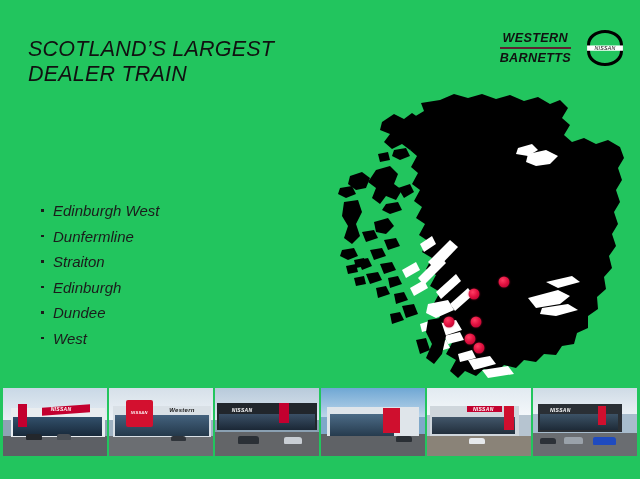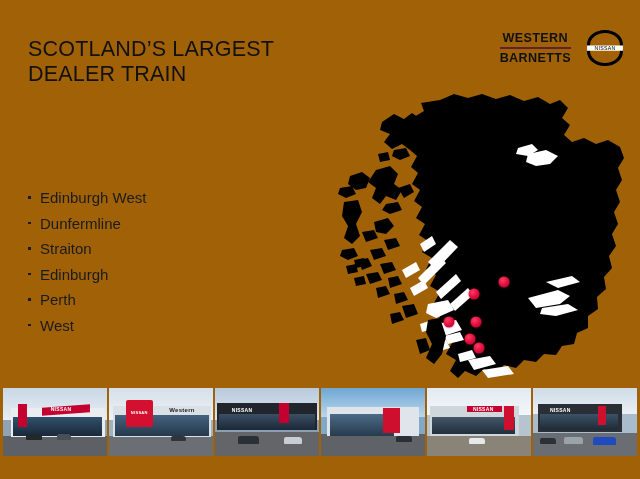--- a/index.html
+++ b/index.html
@@ -5,21 +5,21 @@
 <style>
   html,body{margin:0;padding:0;}
   body{
     width:640px;height:479px;
     background:#ffffff;
     font-family:"Liberation Sans", sans-serif;
     overflow:hidden;
     position:relative;
     -webkit-font-smoothing:antialiased;
   }
-  .slide{position:absolute;inset:0;background:#a16207;}
+  .slide{position:absolute;inset:0;background:#22c55e;font-style:italic;}
 
   
   .headline{
     position:absolute;left:28px;top:37px;width:300px;
     font-size:21.5px;line-height:25px;
     letter-spacing:.2px;
     color:#111111;font-weight:400;
   }
   .headline .ln{display:block;white-space:nowrap;}
 
@@ -27,21 +27,21 @@
     position:absolute;left:28px;top:117px;width:300px;
     font-size:14.2px;line-height:20px;
     letter-spacing:.15px;
     color:#1b1b1b;font-weight:400;
   }
   .subhead .ln{display:block;white-space:nowrap;}
 
   
   .loclist{
     position:absolute;left:28px;top:185px;width:300px;
-    list-style:none;margin:0;padding:0;
+    list-style:none;margin:13px;padding:0;
   }
   .loclist li{
     position:relative;
     padding-left:12px;
     font-size:15px;
     line-height:25.5px;
     color:#1b1b1b;
     white-space:nowrap;
   }
   .loclist li .bullet{
@@ -123,21 +123,21 @@
     <li>
       <span class="bullet"></span>
       <span>Straiton</span>
     </li>
     <li>
       <span class="bullet"></span>
       <span>Edinburgh</span>
     </li>
     <li>
       <span class="bullet"></span>
-      <span>Perth</span>
+      <span>Dundee</span>
     </li>
     <li>
       <span class="bullet"></span>
       <span>West</span>
     </li>
   </ul>
 
   <div class="logo-lockup">
 
     <div class="wb-logo">

